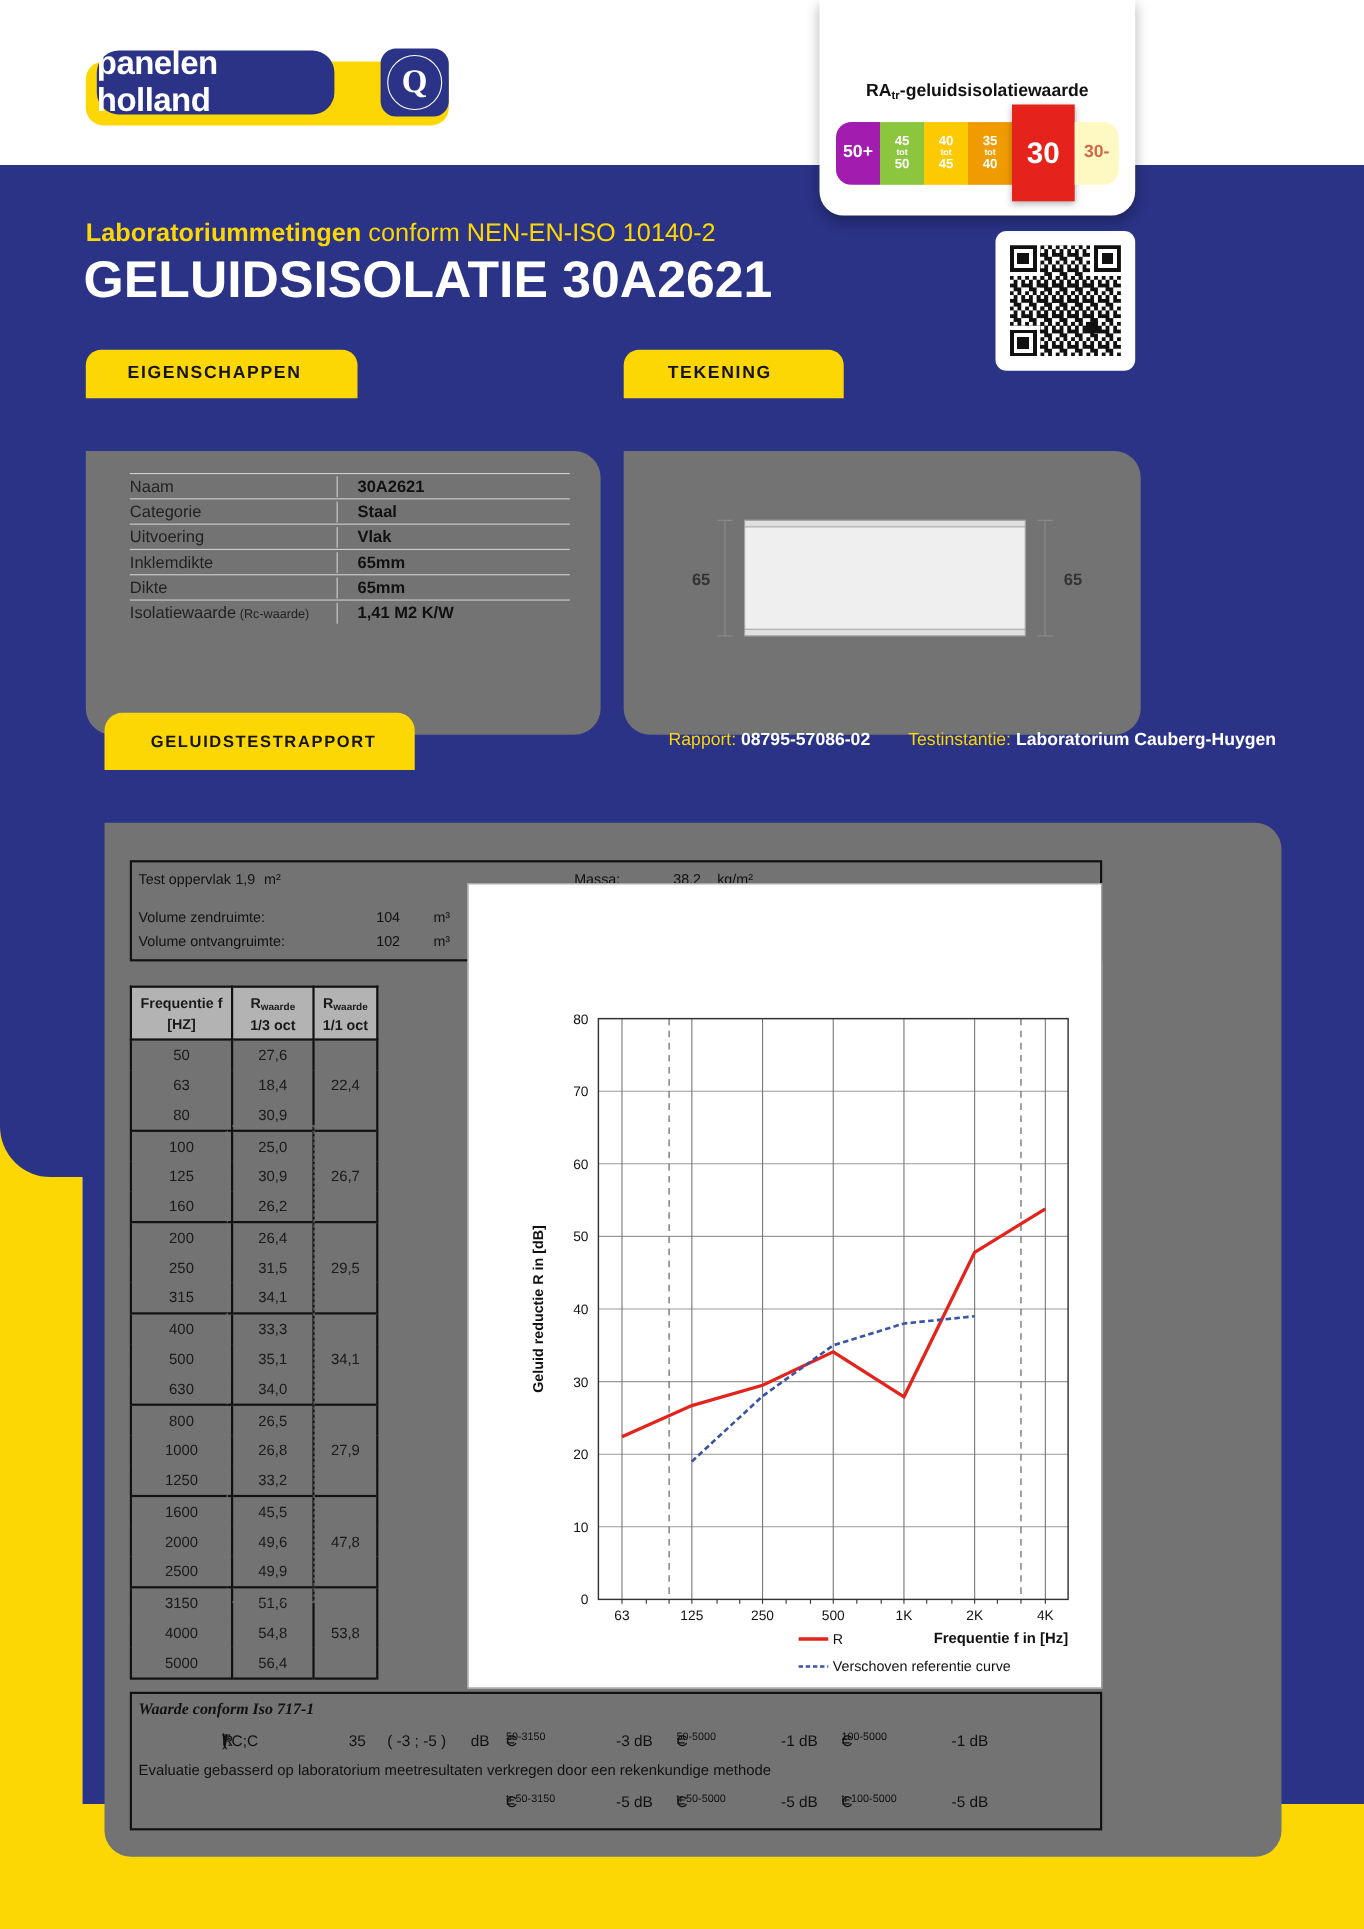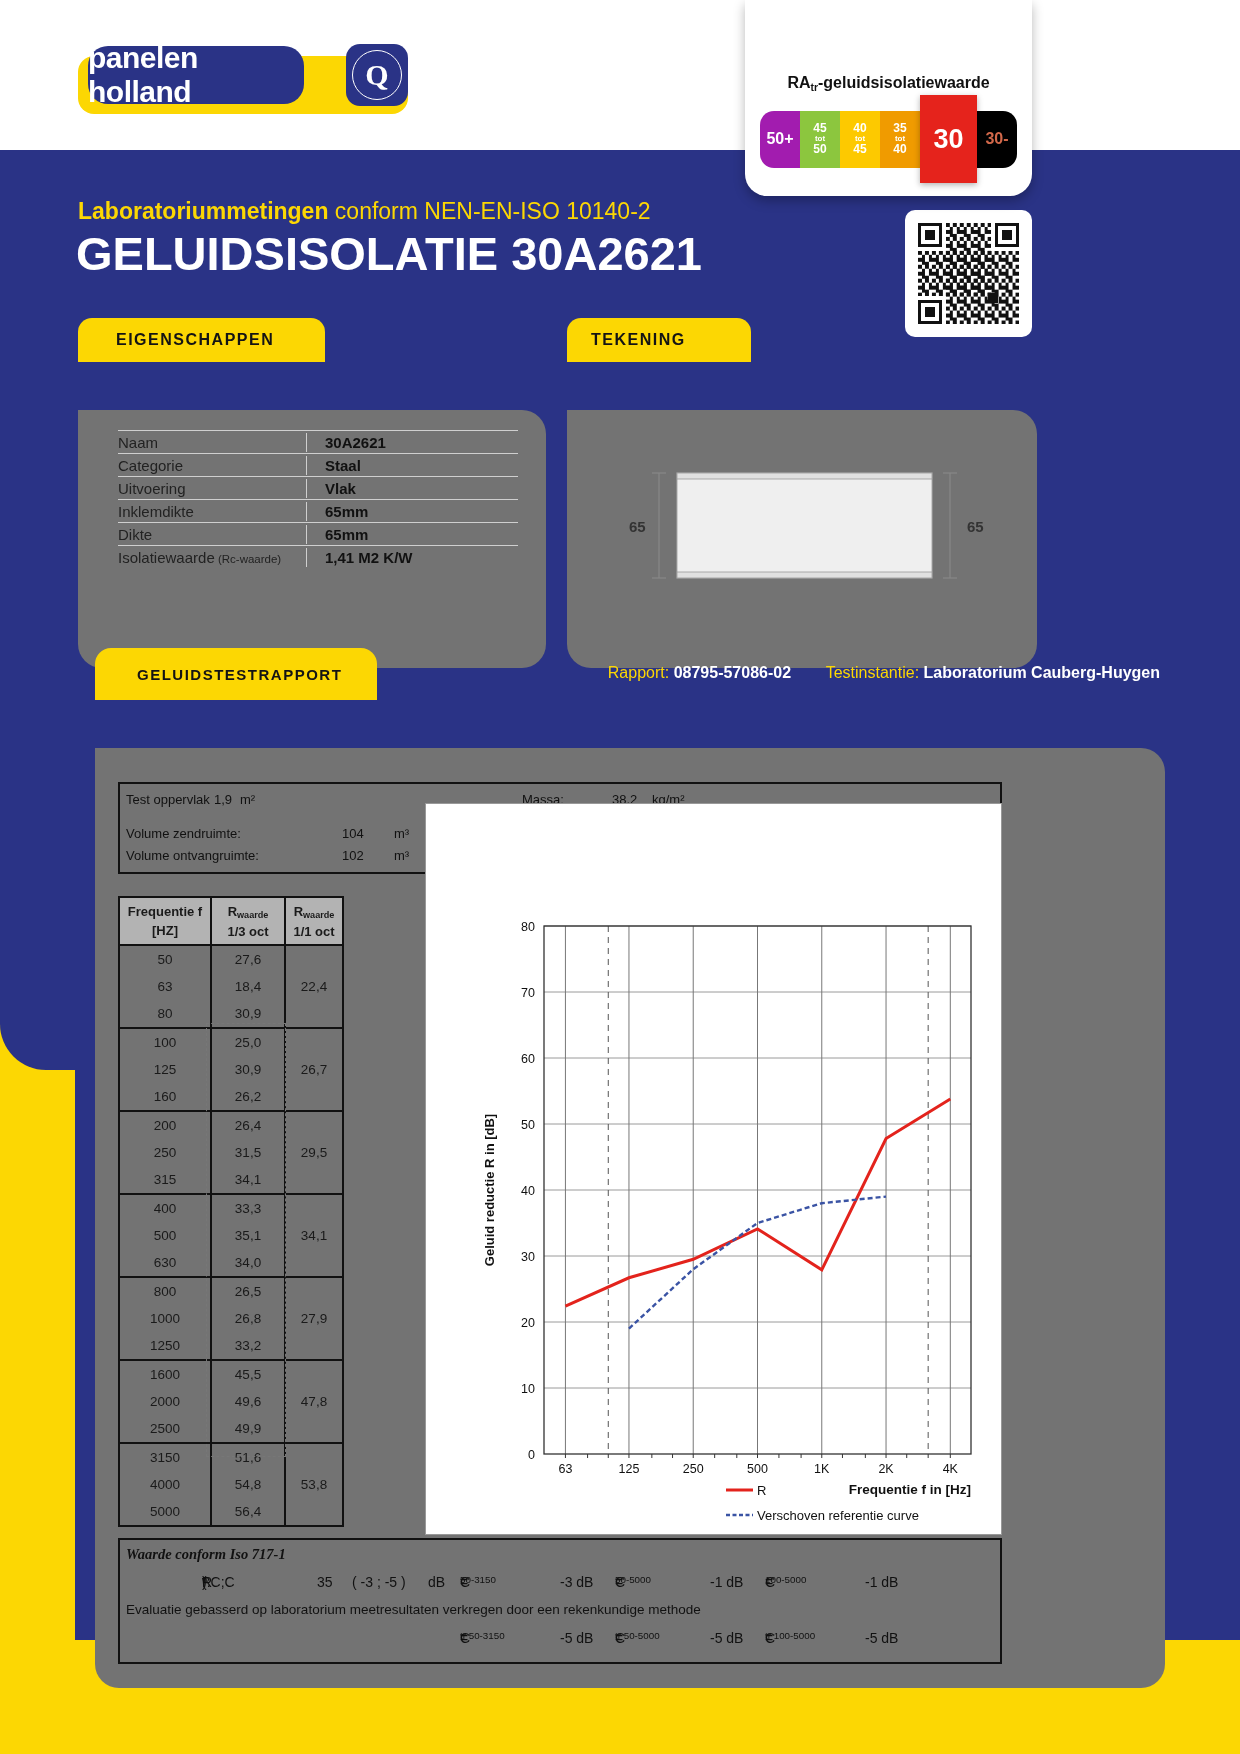--- a/index.html
+++ b/index.html
@@ -39,21 +39,21 @@
   .hero-sub{position:absolute;left:78px;top:198px;font-size:23px;color:#fcd703;z-index:3;}
   .hero-sub b{font-weight:bold;}
   .hero-title{position:absolute;left:76px;top:226px;font-size:47px;font-weight:bold;color:#ffffff;letter-spacing:0;z-index:3;}
   
   .qr-box{position:absolute;left:905px;top:210px;width:127px;height:127px;background:#fff;border-radius:10px;z-index:3;}
   .qr-box svg{position:absolute;left:13px;top:13px;width:101px;height:101px;shape-rendering:crispEdges;}
   
   .tab{position:absolute;background:#fcd703;border-radius:14px 14px 0 0;display:flex;align-items:center;
        font-weight:bold;color:#141414;letter-spacing:1.5px;z-index:3;}
   .tab-eig{left:78px;top:318px;width:209px;height:44px;font-size:16px;padding-left:38px;}
-  .tab-tek{left:567px;top:318px;width:160px;height:44px;font-size:16px;padding-left:24px;}
+  .tab-tek{left:567px;top:318px;width:160px;height:44px;font-size:16px;padding-left:40px;}
   .tab-rap{left:95px;top:648px;width:240px;height:52px;font-size:15px;padding-left:42px;border-radius:16px 16px 0 0;}
   .panel{position:absolute;background:#737373;border-radius:0 24px 24px 24px;z-index:3;margin-top:48px;}
   .panel-eig{left:78px;top:362px;width:468px;height:258px;}
   .panel-tek{left:567px;top:362px;width:470px;height:258px;}
   .panel-main{left:95px;top:700px;width:1070px;height:940px;}
   
   .eig-rows{position:absolute;left:40px;top:20px;width:400px;}
   .eig-row{display:flex;border-bottom:1px solid #cfcfcf;min-height:21px;align-items:center;font-size:15px;padding:0.5px 0;}
   .eig-row:first-child{border-top:1px solid #cfcfcf;}
   .eig-row:last-child{border-bottom:none;}
@@ -133,21 +133,21 @@
         <div class="l3">45</div>
       </div>
       <div class="ra-seg" style="background: rgb(240, 155, 0); color: rgb(255, 255, 255);">
         <div class="l1">35</div>
         <div class="l2">tot</div>
         <div class="l3">40</div>
       </div>
       <div class="ra-seg hl" style="background: rgb(229, 35, 28); color: rgb(255, 255, 255);">
         <span class="big">30</span>
       </div>
-      <div class="ra-seg round-right" style="background: #000000; color: rgb(210, 104, 74);">
+      <div class="ra-seg round-right" style="background: #fef9c3; color: rgb(210, 104, 74);">
         <span class="big">30-</span>
       </div>
     </div>
 </div>
 
 <div class="hero-sub z3"><b>Laboratoriummetingen</b><span> conform NEN-EN-ISO 10140-2</span></div>
 <div class="hero-title z3">GELUIDSISOLATIE 30A2621</div>
 
 <div class="qr-box">
   <svg viewBox="0 0 29 29">

